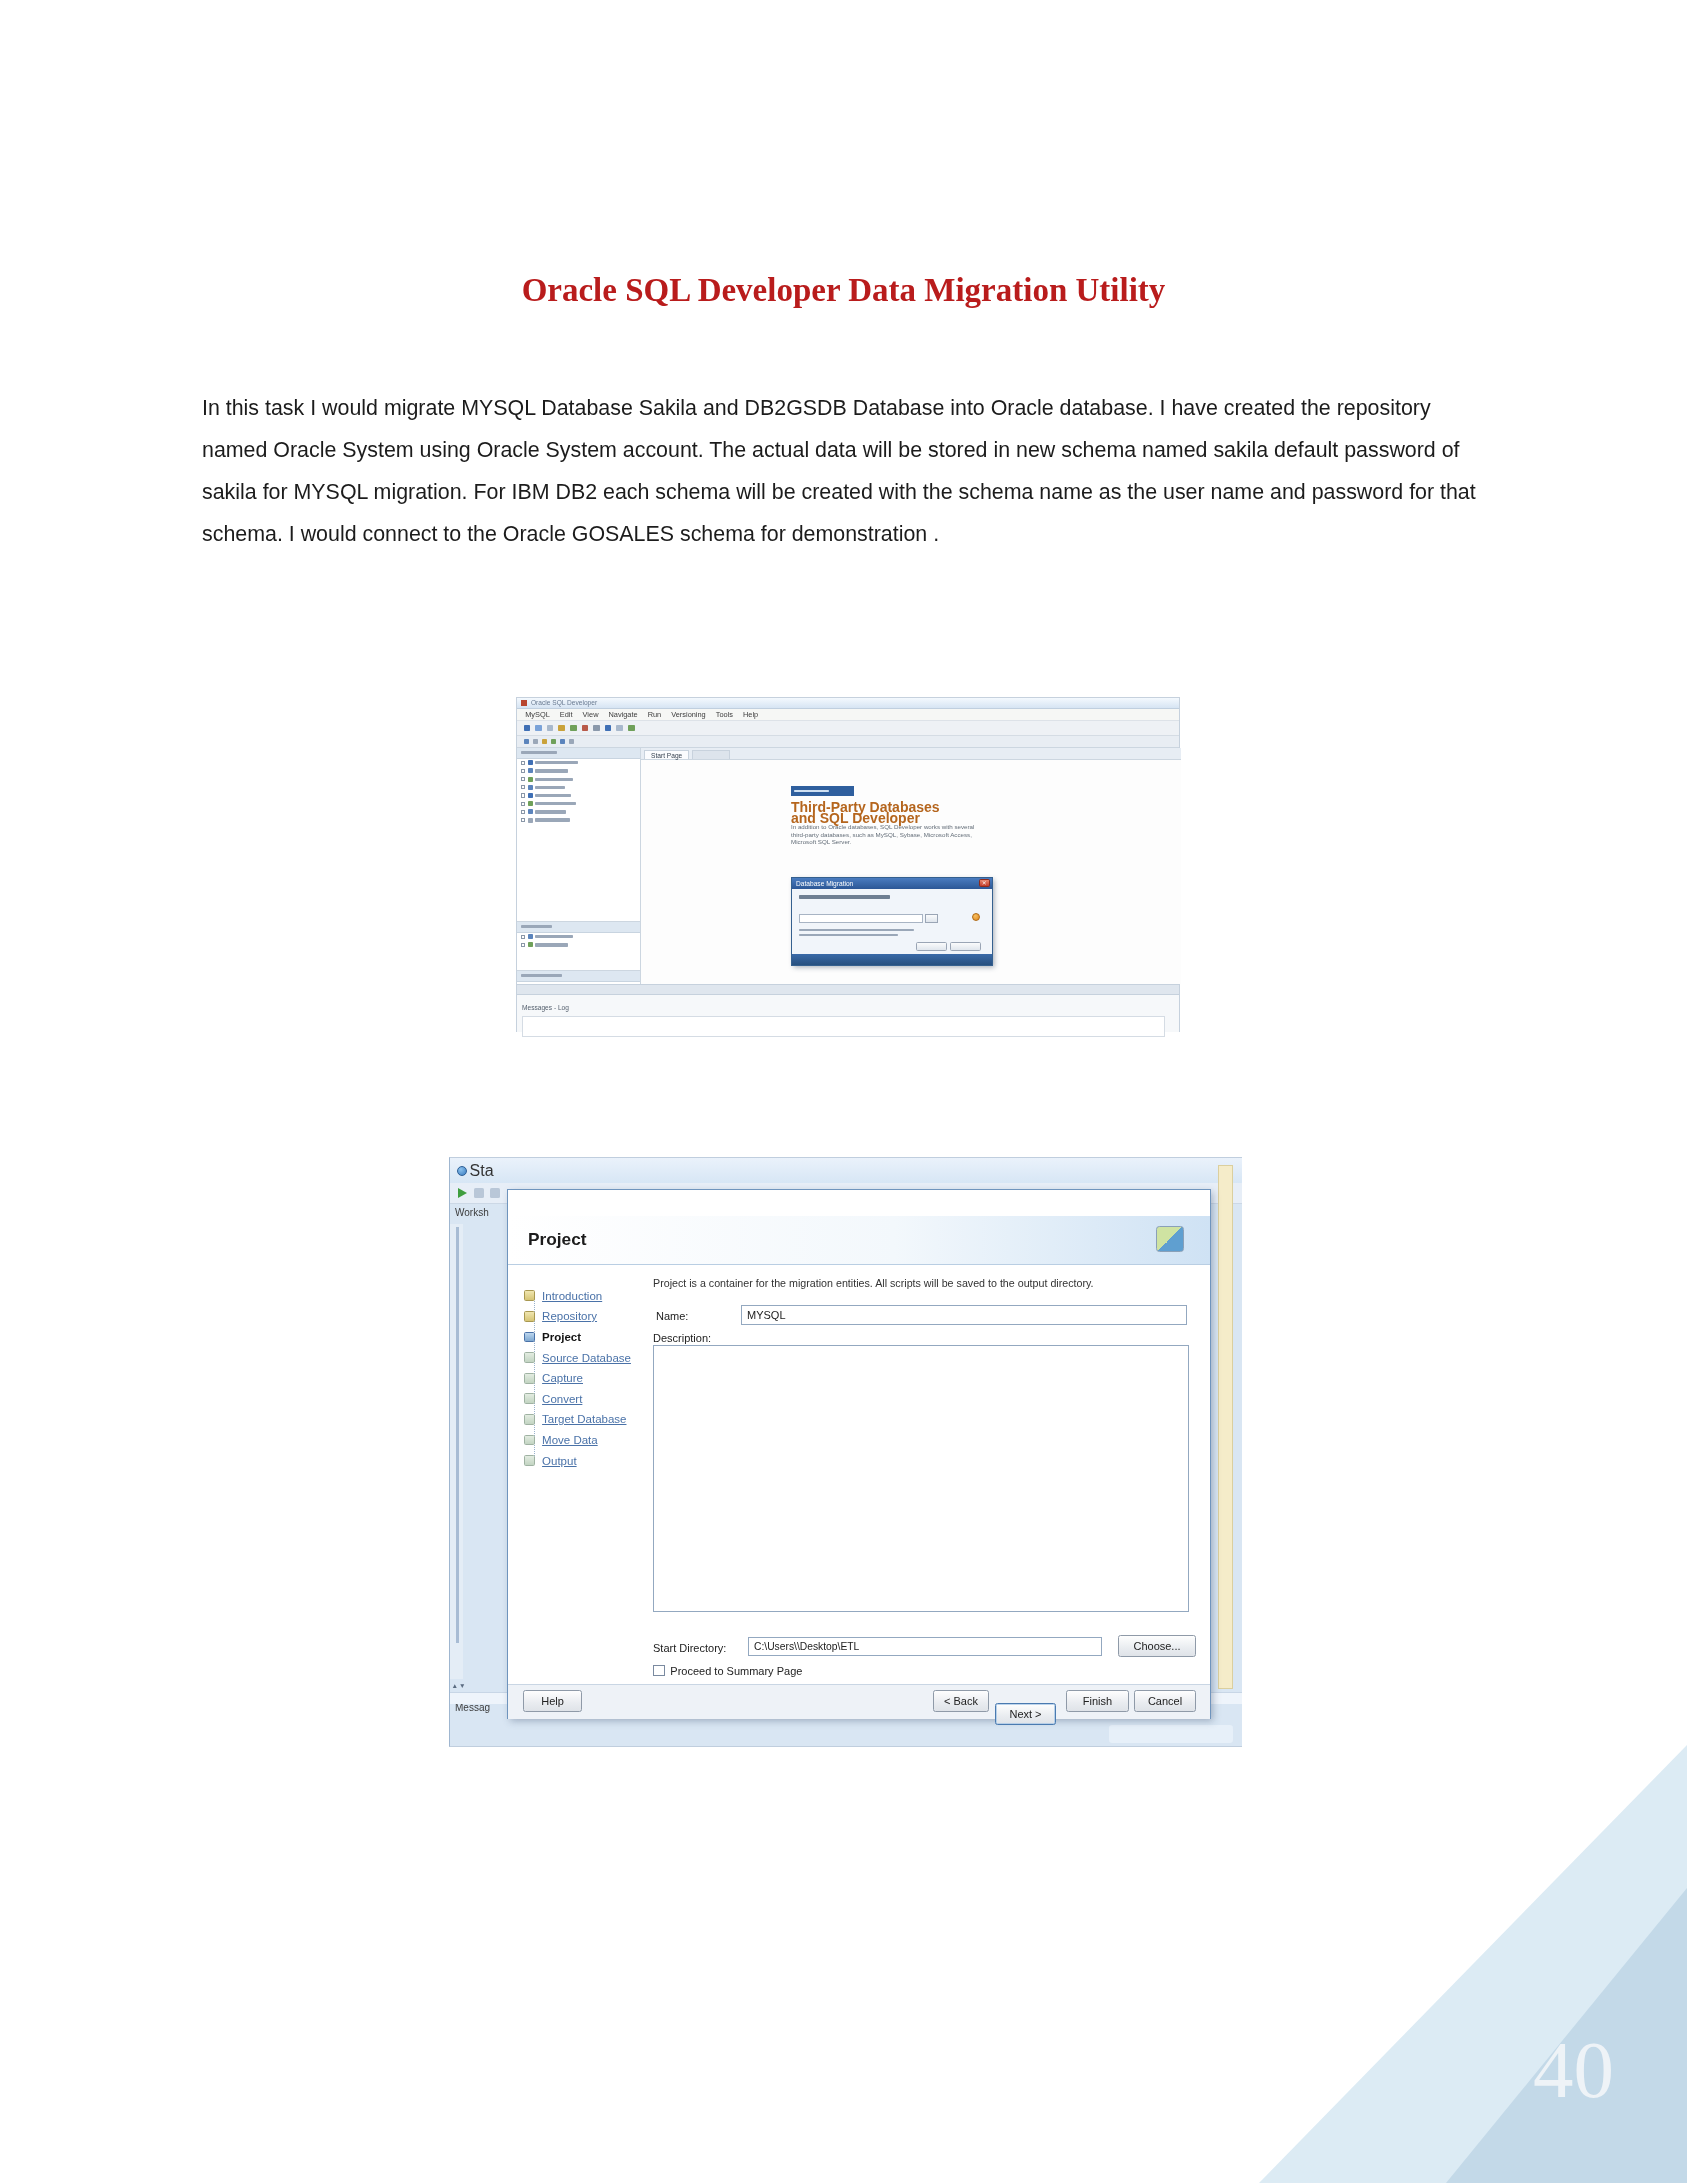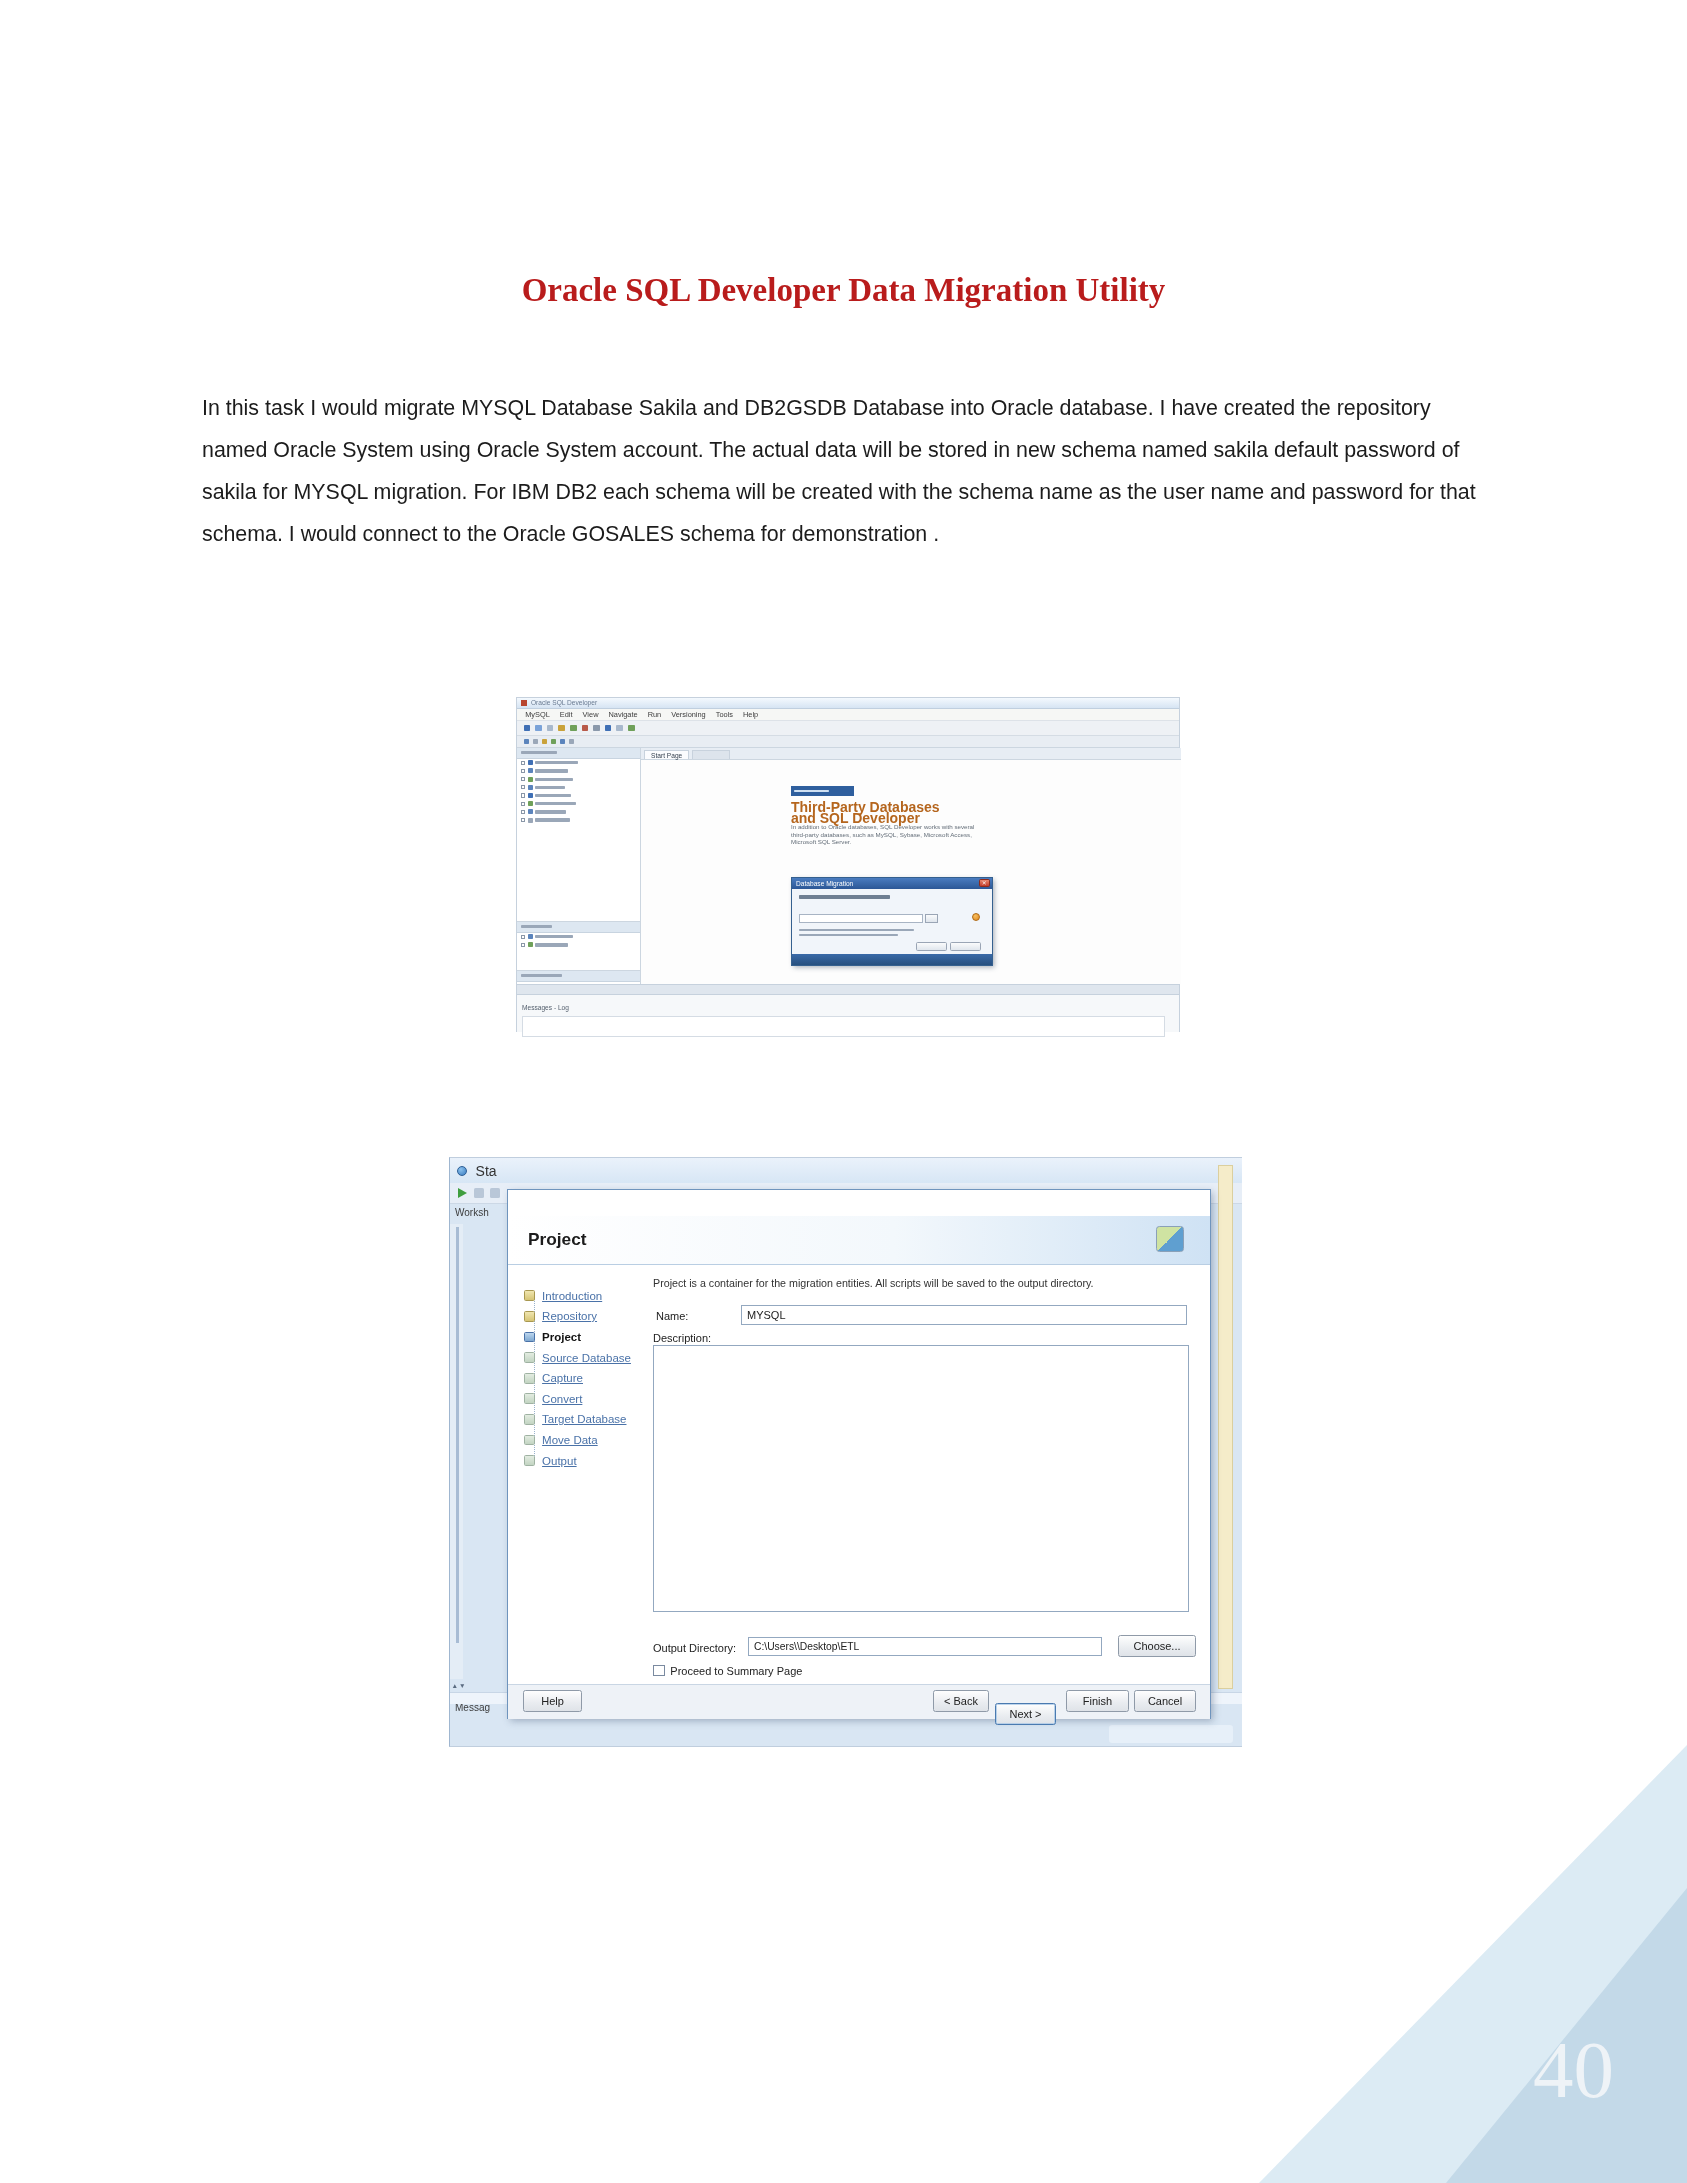--- a/index.html
+++ b/index.html
@@ -91,21 +91,21 @@
   .s1-msgs-body { margin-top:2.5px; width:643px; height:21.4px; background:#fff; border:0.8px solid #d5dce4; }
 
   
   .shot2 { position:absolute; left:449px; top:1157px; width:793px; height:590px;
     background:#d9e6f3; border-left:1.6px solid #9fb6d0; border-top:0.8px solid #c0cede;
     border-bottom:0.8px solid #c0cede; }
   .s2-topstrip { position:absolute; left:0; top:0; width:100%; height:25px;
     background:linear-gradient(#eaf2fb,#d7e6f5); display:flex; align-items:center; padding-left:6.6px; }
   .s2-staricon { width:10px; height:10px; border-radius:50%;
     background:radial-gradient(circle at 35% 30%, #8cc2ee, #3a7cc0); border:0.8px solid #2d5f96; }
-  .s2-sta { font-size:14px; color:#333; margin-left:9px;text-align:center; }
+  .s2-sta { font-size:16px; color:#333; margin-left:3px;text-align:center; }
   .s2-toolbar { position:absolute; left:0; top:25px; width:100%; height:21.4px;
     background:#e7eef7; border-bottom:0.8px solid #ccd8e6; display:flex; align-items:center;
     gap:6.6px; padding-left:8.2px; }
   .s2-play { width:0; height:0; border-left:9px solid #3f9e3f;
     border-top:5.8px solid transparent; border-bottom:5.8px solid transparent; }
   .s2-tbic { width:10px; height:10px; background:#b9c7d8; border-radius:1.6px; }
   .s2-worksh { position:absolute; left:5px; top:49px; font-size:10px; color:#3c3c3c; }
   .s2-leftpanel { position:absolute; left:0; top:66px; width:13px; height:455px; background:#e4edf6; }
   .s2-scroll { position:absolute; left:5.8px; top:3.3px; width:3.3px; height:416px; background:#a8bcd4; }
   .s2-arrows { position:absolute; left:1.6px; top:524px; font-size:6.6px; color:#5a6b80; letter-spacing:0.8px; }
@@ -385,21 +385,21 @@
       </div>
 
       <div class="wz-desc">Project is a container for the migration entities.  All scripts will be saved to the output directory.</div>
 
       <span class="wz-lbl l-name">Name:</span>
       <input class="wz-field f-name" value="MYSQL" style="">
 
       <span class="wz-lbl l-desc">Description:</span>
       <textarea class="wz-descbox" style=""></textarea>
 
-      <span class="wz-lbl l-out">Output Directory:</span>
+      <span class="wz-lbl l-out">Start Directory:</span>
       <input class="wz-field f-out" value="C:\Users\\Desktop\ETL" style="">
       <div class="wz-btn b-choose">Choose...</div>
 
       <div class="wz-chkrow">
         <span class="wz-chk"></span>
         <span class="wz-chklbl">Proceed to Summary Page</span>
       </div>
 
       <div class="wz-footer">
         <div class="wz-btn b-help">Help</div>

